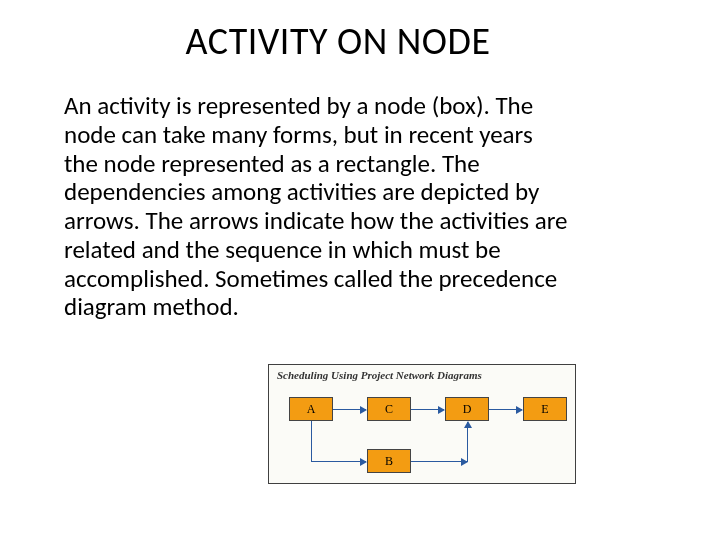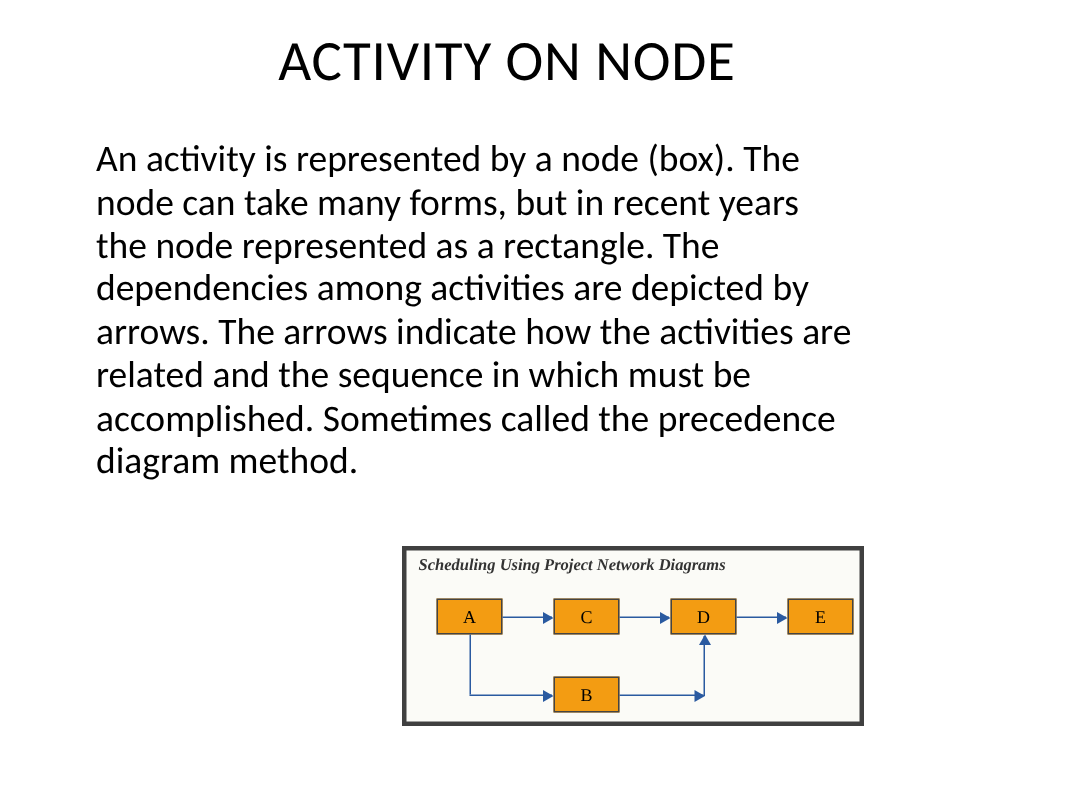--- a/index.html
+++ b/index.html
@@ -33,21 +33,21 @@
     font-weight: 400;
     margin: 16px;
   }
   .diagram-wrap {
     position: absolute;
     left: 268px;
     top: 364px;
     width: 308px;
   }
   .diagram {
-    border: 3px solid #404040;
+    border: 1px solid #404040;
     background: #fbfbf7;
     box-sizing: border-box;
     width: 308px;
     height: 120px;
     position: relative;
   }
   .diagram-title {
     font-family: Georgia, "Times New Roman", serif;
     font-weight: bold;
     font-style: italic;

